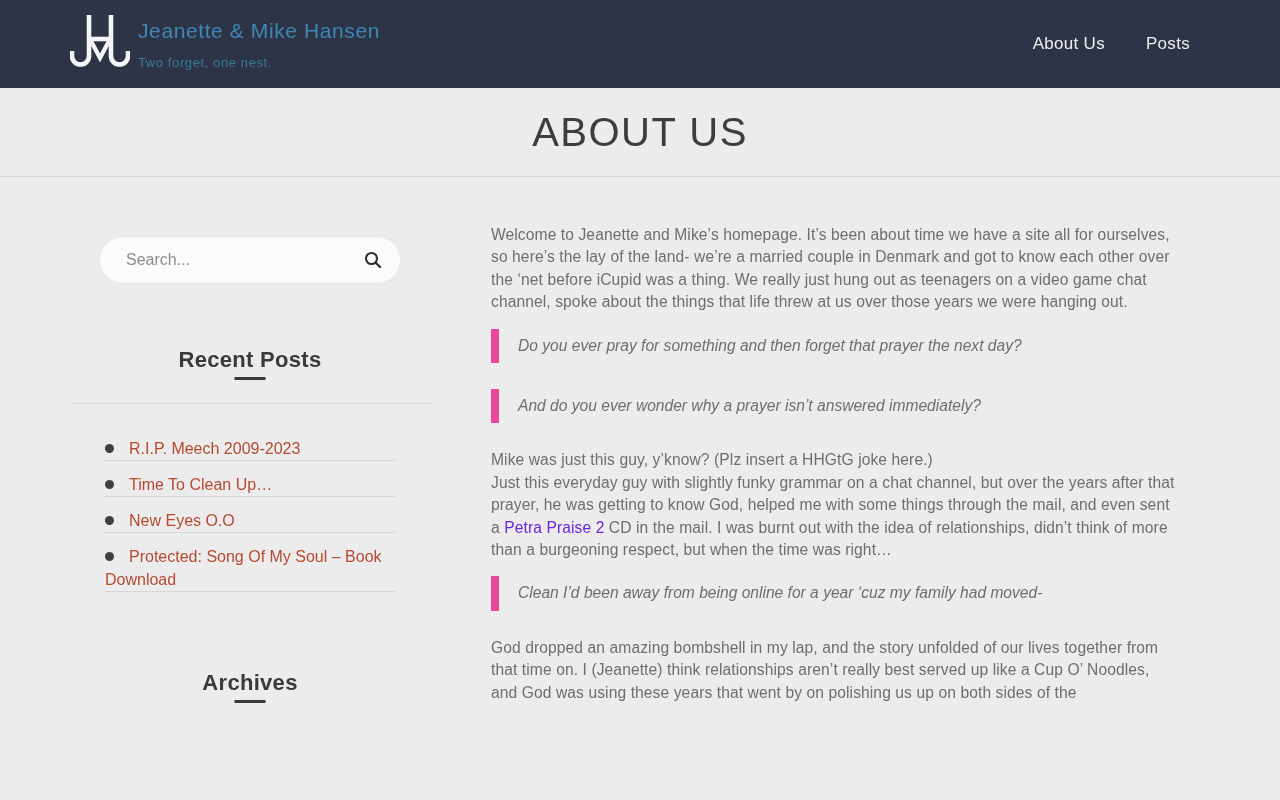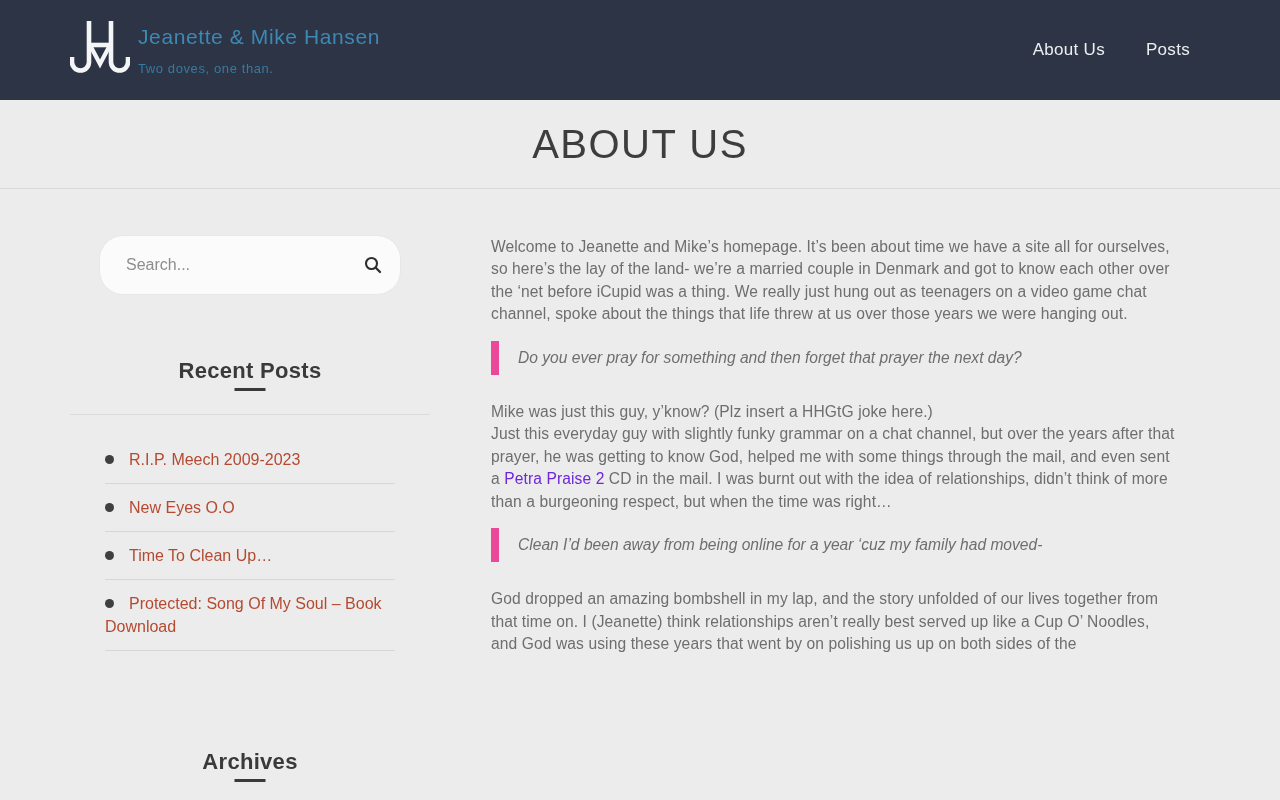--- a/index.html
+++ b/index.html
@@ -5,21 +5,21 @@
   * { box-sizing: border-box; margin: 0; padding: 0; }
   html, body { width: 1280px; height: 800px; overflow: hidden; }
   body {
     font-family: "Liberation Sans", sans-serif;
     background: #ececec;
     color: #6e6e6e;
   }
 
   
   .site-header {
-    height: 100px;
+    height: 88px;
     background: #2d3445;
     display: flex;
     align-items: center;
     padding: 0 90px 0 70px;
   }
   .branding { display: flex; align-items: center; }
   .logo { width: 60px; height: 66px; display: block; }
   .brand-text { margin-left: 8px; display: flex; flex-direction: column; }
   .site-title {
     font-size: 21px;
@@ -59,22 +59,22 @@
     letter-spacing: 1.5px;
   }
 
   
   .page-body { display: flex; align-items: flex-start; }
   .sidebar { width: 360px; margin-left: 70px; flex: none; }
   .main-col { width: 684px; margin-left: 61px; padding-top: 47px; flex: none; }
 
   
   .search-form {
-    margin: 47px 30px 0 30px;
-    height: 58px;
+    margin: 60px 30px 0 30px;
+    height: 46px;
     background: #fbfbfb;
     border-radius: 23px;
     display: flex;
     align-items: center;
     padding: 0 18px 0 26px;
     box-shadow: 0 0 0 1px rgba(0,0,0,0.02);
   }
   .search-form input {
     flex: 1;
     border: none;
@@ -119,39 +119,38 @@
     margin: 30px 0 0 0;
   }
 
   ul.post-list {
     list-style: none;
     margin: 33px 35px 0 35px;
   }
   ul.post-list li {
     font-size: 16px;
     line-height: 23px;
-    padding-bottom: 12px;
     margin-bottom: 12px;
     border-bottom: 1px solid #d6d6d6;
   }
   ul.post-list li .bullet {
     display: inline-block;
     width: 9px;
     height: 9px;
     border-radius: 50%;
     background: #3f3f3f;
     margin-right: 15px;
     vertical-align: 1px;
   }
   ul.post-list li a {
     color: #b54a31;
     text-decoration: none;
   }
 
-  .archives-title { margin-top: 98px; }
+  .archives-title { margin-top: 78px; }
 
   
   .main-col p {
     font-size: 15.6px;
     line-height: 22.4px;
     color: #6e6e6e;
     margin: 0 0 15px 0;
     letter-spacing: 0.1px;
   }
   .main-col blockquote {
@@ -174,21 +173,21 @@
 <header class="site-header">
   <a class="branding">
     <svg class="logo" viewBox="0 0 60 66" fill="none" xmlns="http://www.w3.org/2000/svg">
       <path d="M19 4 V45 A8.5 8.5 0 0 1 2 45 V40" stroke="#f4f5f7" stroke-width="4.6"></path>
       <path d="M41 4 V45 A8.5 8.5 0 0 0 58 45 V40" stroke="#f4f5f7" stroke-width="4.6"></path>
       <path d="M19 28 H41" stroke="#f4f5f7" stroke-width="4.6"></path>
       <path d="M20.5 29 L30 47 L39.5 29" stroke="#f4f5f7" stroke-width="4.2"></path>
     </svg>
     <span class="brand-text">
       <span class="site-title">Jeanette &amp; Mike Hansen</span>
-      <span class="site-tagline">Two doves, one than.</span>
+      <span class="site-tagline">Two forget, one nest.</span>
     </span>
   </a>
   <nav class="main-nav">
     <a href="#">About Us</a>
     <a href="#">Posts</a>
   </nav>
 </header>
 
 <section class="page-banner">
   <h1>ABOUT US</h1>
@@ -209,40 +208,41 @@
     </form>
 
     <h3 class="widget-title">Recent Posts</h3>
     <hr class="widget-rule">
 
     <ul class="post-list">
       <li>
         <span class="bullet"></span><a href="#">R.I.P. Meech 2009-2023</a>
       </li>
       <li>
+        <span class="bullet"></span><a href="#">Time To Clean Up…</a>
+      </li>
+      <li>
         <span class="bullet"></span><a href="#">New Eyes O.O</a>
-      </li>
-      <li>
-        <span class="bullet"></span><a href="#">Time To Clean Up…</a>
       </li>
       <li>
         <span class="bullet"></span><a href="#">Protected: Song Of My Soul – Book Download</a>
       </li>
     </ul>
 
     <h3 class="widget-title archives-title">Archives</h3>
 
   </aside>
 
   <main class="main-col">
     <p>Welcome to Jeanette and Mike’s homepage. It’s been about time we have a site all for ourselves, so here’s the lay of the land- we’re a married couple in Denmark and got to know each other over the ‘net before iCupid was a thing. We really just hung out as teenagers on a video game chat channel, spoke about the things that life threw at us over those years we were hanging out.</p>
 
     <blockquote>Do you ever pray for something and then forget that prayer the next day?</blockquote>
 
 
+    <blockquote>And do you ever wonder why a prayer isn’t answered immediately?</blockquote>
 
     <p><span>Mike was just this guy, y’know? (Plz insert a HHGtG joke here.)</span><br><span>Just this everyday guy with slightly funky grammar on a chat channel, but over the years after that prayer, he was getting to know God, helped me with some things through the mail, and even sent a </span><a href="#" class="text-link">Petra Praise 2</a><span> CD in the mail. I was burnt out with the idea of relationships, didn’t think of more than a burgeoning respect, but when the time was right…</span></p>
 
     <blockquote>Clean I’d been away from being online for a year ‘cuz my family had moved-</blockquote>
 
     <p>God dropped an amazing bombshell in my lap, and the story unfolded of our lives together from that time on. I (Jeanette) think relationships aren’t really best served up like a Cup O’ Noodles, and God was using these years that went by on polishing us up on both sides of the</p>
   </main>
 
 </div>
 

